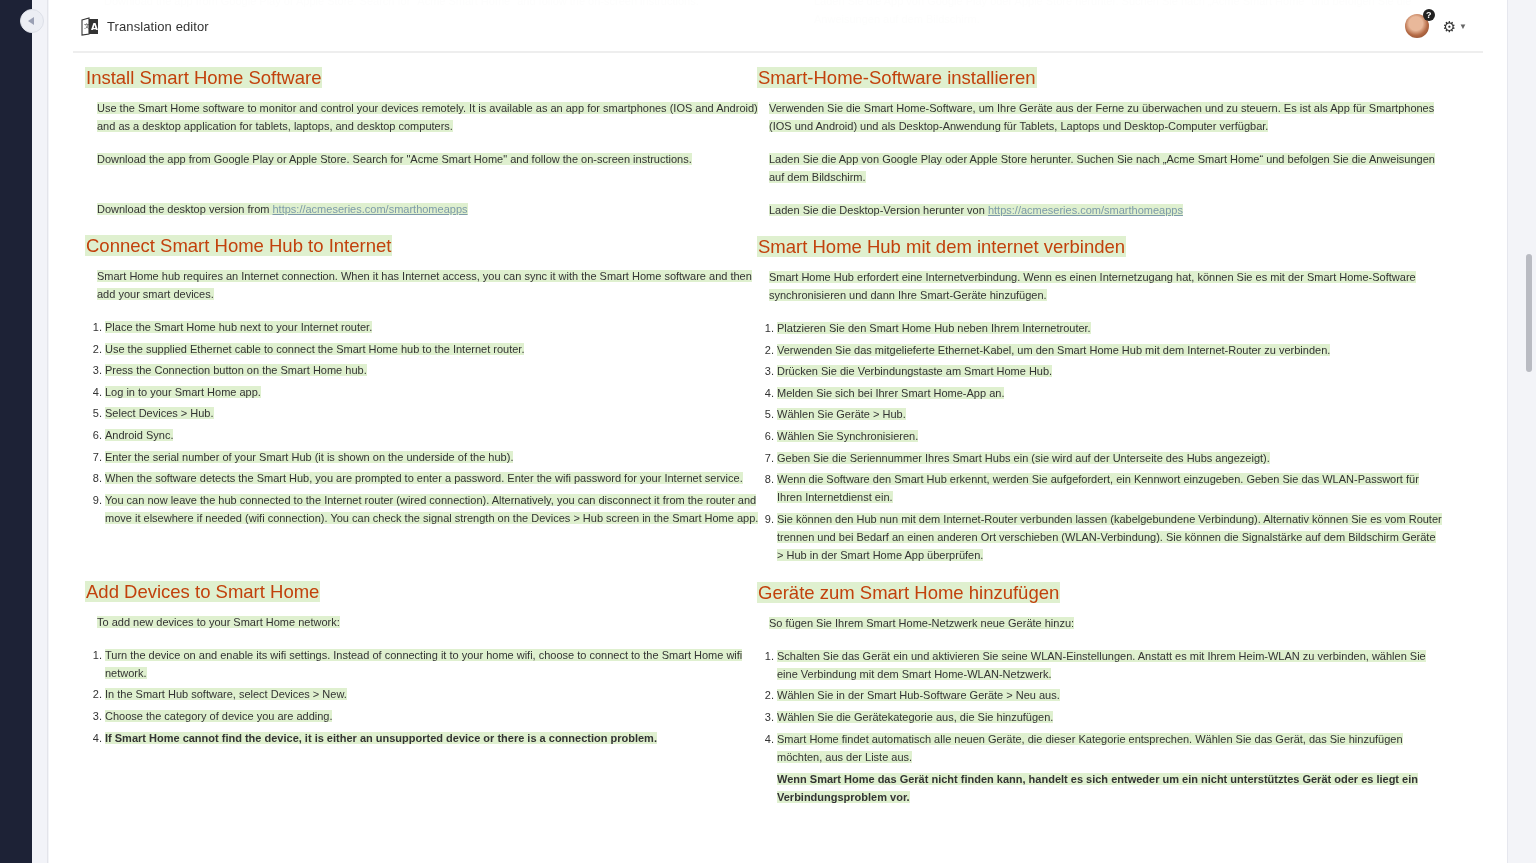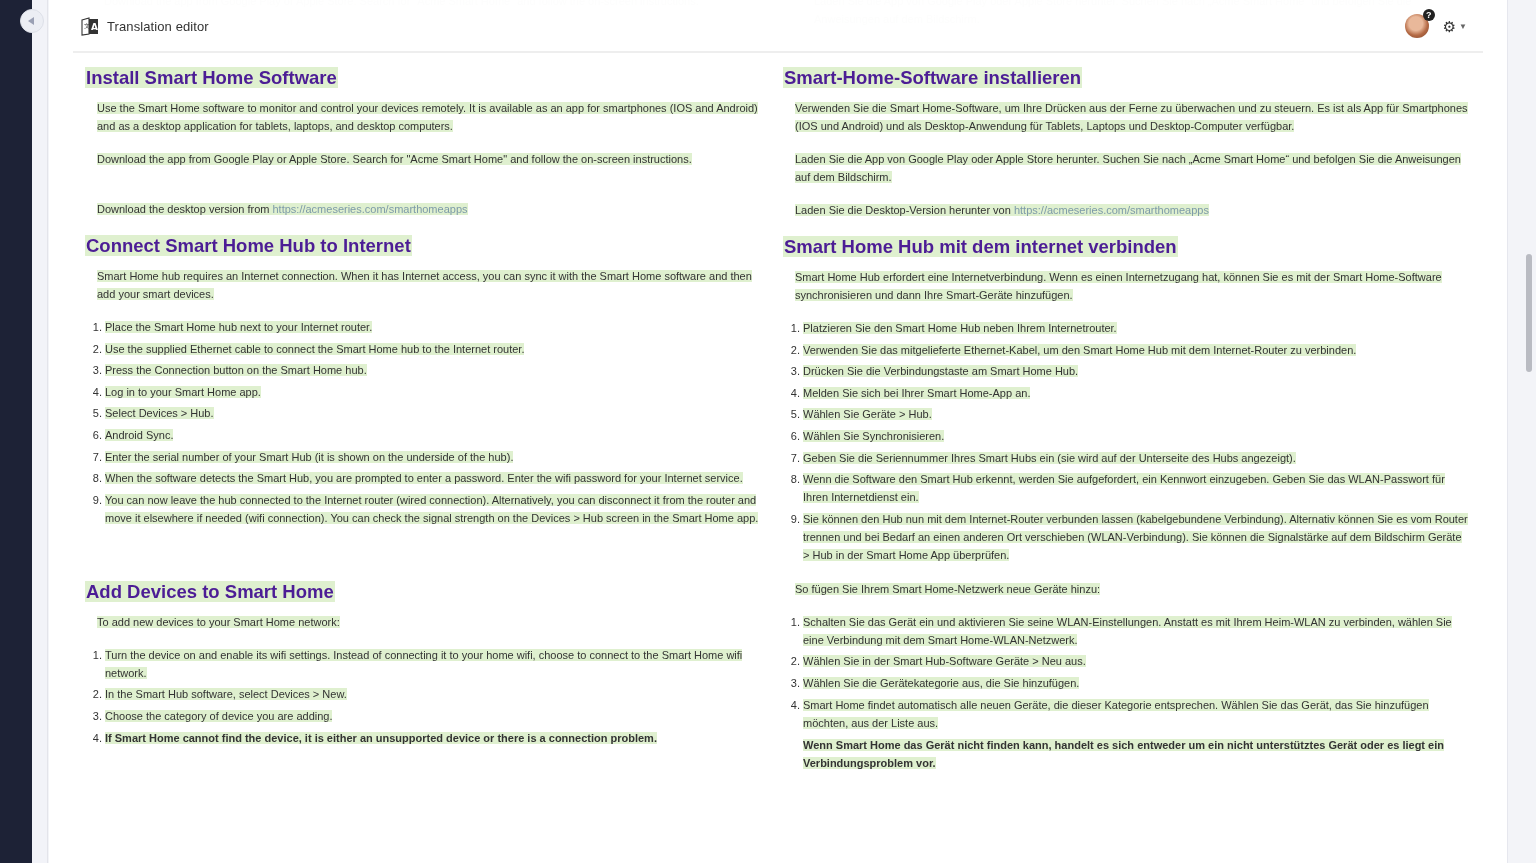--- a/index.html
+++ b/index.html
@@ -23,26 +23,26 @@
   .app-title .text { font-size: 13px; color: #333; letter-spacing: 0.1px; }
   .header-right { position: absolute; right: 16px; top: 14px; display: flex; align-items: center; gap: 14px; }
   .avatar { width: 24px; height: 24px; border-radius: 50%; background: radial-gradient(circle at 45% 40%, #e9b89a 0 35%, #b46a45 60%, #7a4128 100%); position: relative; cursor: pointer; }
   .help-badge { position: absolute; right: -6px; top: -5px; width: 12px; height: 12px; border-radius: 50%; background: #222; color: #fff; font-size: 9px; font-weight: bold; text-align: center; line-height: 12px; }
   .settings { display: flex; align-items: center; gap: 3px; cursor: pointer; color: #333; }
   .settings .gear { font-size: 15px; line-height: 15px; }
   .settings .chev { font-size: 8px; color: #666; }
 
   .col { position: absolute; top: 53px; width: 685px; font-size: 11px; line-height: 18px; color: #333; }
   .col.left { left: 36px; }
-  .col.right { left: 734px; }
+  .col.right { left: 708px; }
   .hl { background: #dff0cf; box-decoration-break: clone; -webkit-box-decoration-break: clone; }
-  h2 { font-weight: bold; font-size: 18.5px; line-height: 26px; color: #4c1d95; margin: 12px 0 8px 0; }
+  h2 { font-weight: normal; font-size: 18.5px; line-height: 26px; color: #c2410c; margin: 12px 0 8px 0; }
   h2 span { padding: 0 1px; }
   p { margin: 0 0 15px 12px; }
-  .link { color: #7d9aa8; cursor: pointer; }
+  .link { color: #7d9aa8; text-decoration: underline; cursor: pointer; }
   ol { margin: 0 0 16px 0; padding-left: 20px; }
   ol li { margin-bottom: 3.6px; padding-left: 0; }
   ol li .note { display: block; margin-top: 4px; font-weight: bold; }
   .gap-big { height: 17px; }
   .gap-mid { height: 24px; }
 </style>
 </head>
 <body>
 
 <div class="left-rail"></div>
@@ -110,38 +110,39 @@
       <li><span class="hl">In the Smart Hub software, select Devices &gt; New.</span></li>
       <li><span class="hl">Choose the category of device you are adding.</span></li>
       <li>
         <span class="note"><span class="hl">If Smart Home cannot find the device, it is either an unsupported device or there is a connection problem.</span></span>
       </li>
     </ol>
   </div>
 
   <div class="col right">
     <h2><span class="hl">Smart-Home-Software installieren</span></h2>
-    <p><span class="hl">Verwenden Sie die Smart Home-Software, um Ihre Drücken aus der Ferne zu überwachen und zu steuern. Es ist als App für Smartphones (IOS und Android) und als Desktop-Anwendung für Tablets, Laptops und Desktop-Computer verfügbar.</span></p>
+    <p><span class="hl">Verwenden Sie die Smart Home-Software, um Ihre Geräte aus der Ferne zu überwachen und zu steuern. Es ist als App für Smartphones (IOS und Android) und als Desktop-Anwendung für Tablets, Laptops und Desktop-Computer verfügbar.</span></p>
     <p><span class="hl">Laden Sie die App von Google Play oder Apple Store herunter. Suchen Sie nach „Acme Smart Home“ und befolgen Sie die Anweisungen auf dem Bildschirm.</span></p>
     <p><span class="hl"><span>Laden Sie die Desktop-Version herunter von </span><span class="link">https://acmeseries.com/smarthomeapps</span></span></p>
 
     <h2><span class="hl">Smart Home Hub mit dem internet verbinden</span></h2>
     <p><span class="hl">Smart Home Hub erfordert eine Internetverbindung. Wenn es einen Internetzugang hat, können Sie es mit der Smart Home-Software synchronisieren und dann Ihre Smart-Geräte hinzufügen.</span></p>
     <ol>
       <li><span class="hl">Platzieren Sie den Smart Home Hub neben Ihrem Internetrouter.</span></li>
       <li><span class="hl">Verwenden Sie das mitgelieferte Ethernet-Kabel, um den Smart Home Hub mit dem Internet-Router zu verbinden.</span></li>
       <li><span class="hl">Drücken Sie die Verbindungstaste am Smart Home Hub.</span></li>
       <li><span class="hl">Melden Sie sich bei Ihrer Smart Home-App an.</span></li>
       <li><span class="hl">Wählen Sie Geräte &gt; Hub.</span></li>
       <li><span class="hl">Wählen Sie Synchronisieren.</span></li>
       <li><span class="hl">Geben Sie die Seriennummer Ihres Smart Hubs ein (sie wird auf der Unterseite des Hubs angezeigt).</span></li>
       <li><span class="hl">Wenn die Software den Smart Hub erkennt, werden Sie aufgefordert, ein Kennwort einzugeben. Geben Sie das WLAN-Passwort für Ihren Internetdienst ein.</span></li>
       <li><span class="hl">Sie können den Hub nun mit dem Internet-Router verbunden lassen (kabelgebundene Verbindung). Alternativ können Sie es vom Router trennen und bei Bedarf an einen anderen Ort verschieben (WLAN-Verbindung). Sie können die Signalstärke auf dem Bildschirm Geräte &gt; Hub in der Smart Home App überprüfen.</span></li>
     </ol>
 
+    <h2><span class="hl">Geräte zum Smart Home hinzufügen</span></h2>
     <p><span class="hl">So fügen Sie Ihrem Smart Home-Netzwerk neue Geräte hinzu:</span></p>
     <ol>
       <li><span class="hl">Schalten Sie das Gerät ein und aktivieren Sie seine WLAN-Einstellungen. Anstatt es mit Ihrem Heim-WLAN zu verbinden, wählen Sie eine Verbindung mit dem Smart Home-WLAN-Netzwerk.</span></li>
       <li><span class="hl">Wählen Sie in der Smart Hub-Software Geräte &gt; Neu aus.</span></li>
       <li><span class="hl">Wählen Sie die Gerätekategorie aus, die Sie hinzufügen.</span></li>
       <li><span class="hl">Smart Home findet automatisch alle neuen Geräte, die dieser Kategorie entsprechen. Wählen Sie das Gerät, das Sie hinzufügen möchten, aus der Liste aus.</span>
         <span class="note"><span class="hl">Wenn Smart Home das Gerät nicht finden kann, handelt es sich entweder um ein nicht unterstütztes Gerät oder es liegt ein Verbindungsproblem vor.</span></span>
       </li>
     </ol>
   </div>

